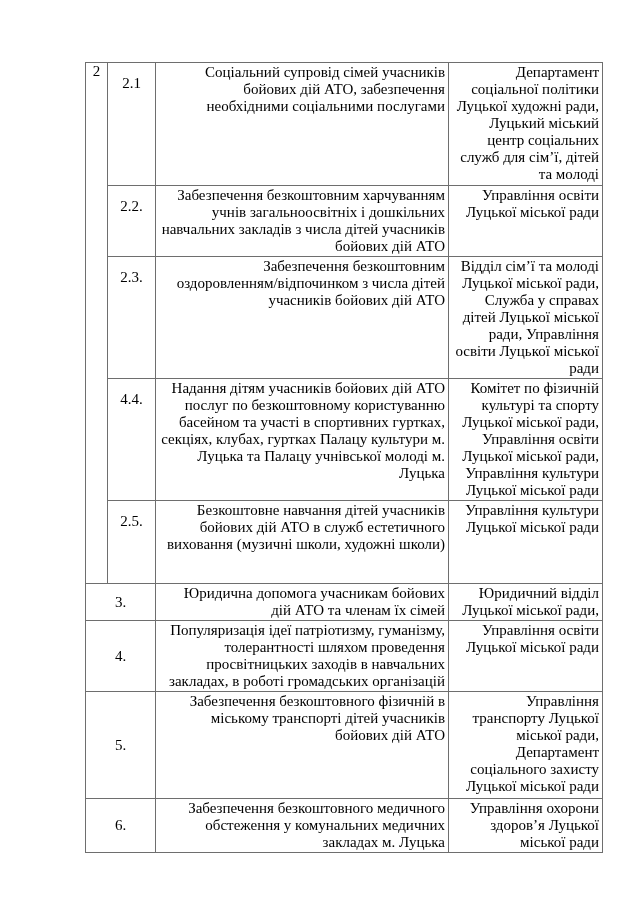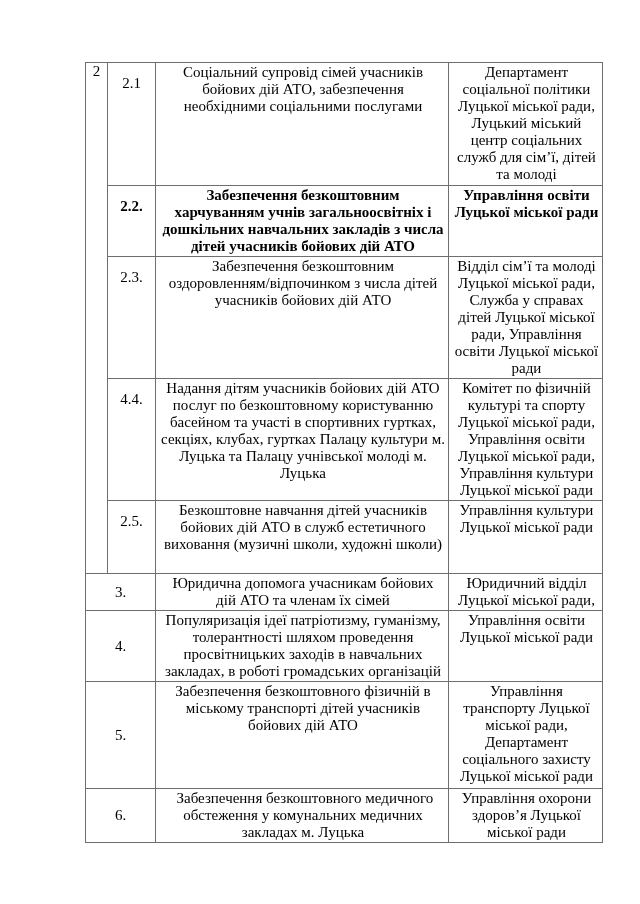--- a/index.html
+++ b/index.html
@@ -35,27 +35,27 @@
   td.c-num {
     text-align: center;
     padding-top: 12px;
   }
   td.c-num.merged {
     vertical-align: middle;
     padding-top: 0;
   }
   td.c-measure, td.c-resp {
     padding: 1px 3px 1px 5px;
-    text-align: center;
+    text-align: right;
   }
   tr.h0 { height: 123px; }
-  tr.h1 { height: 70px; font-weight: bold; }
+  tr.h1 { height: 70px; }
   tr.h2 { height: 120px; }
   tr.h3 { height: 120px; }
-  tr.h4 { height: 73px; }
+  tr.h4 { height: 83px; }
   tr.h5 { height: 34px; }
   tr.h6 { height: 70px; }
   tr.h7 { height: 107px; }
   tr.h8 { height: 53px; }
 </style>
 </head>
 <body>
 
 <div class="page">
   <table class="measures">
@@ -63,21 +63,21 @@
       <col style="width:22px">
       <col style="width:48px">
       <col style="width:293px">
       <col style="width:154px">
     </colgroup>
     <tbody>
       <tr class="h0">
         <td class="c-group" rowspan="5">2</td>
         <td class="c-num">2.1</td>
         <td class="c-measure">Соціальний супровід сімей учасників бойових дій АТО, забезпечення необхідними соціальними послугами</td>
-        <td class="c-resp">Департамент соціальної політики Луцької міської ради, Луцький міський центр соціальних служб для сім’ї, дітей та молоді</td>
+        <td class="c-resp">Департамент соціальної політики Луцької художні ради, Луцький міський центр соціальних служб для сім’ї, дітей та молоді</td>
       </tr>
       <tr class="h1">
         <td class="c-num">2.2.</td>
         <td class="c-measure">Забезпечення безкоштовним харчуванням учнів загальноосвітніх і дошкільних навчальних закладів з числа дітей учасників бойових дій АТО</td>
         <td class="c-resp">Управління освіти Луцької міської ради</td>
       </tr>
       <tr class="h2">
         <td class="c-num">2.3.</td>
         <td class="c-measure">Забезпечення безкоштовним оздоровленням/відпочинком з числа дітей учасників бойових дій АТО</td>
         <td class="c-resp">Відділ сім’ї та молоді Луцької міської ради, Служба у справах дітей Луцької міської ради, Управління освіти Луцької міської ради</td>

